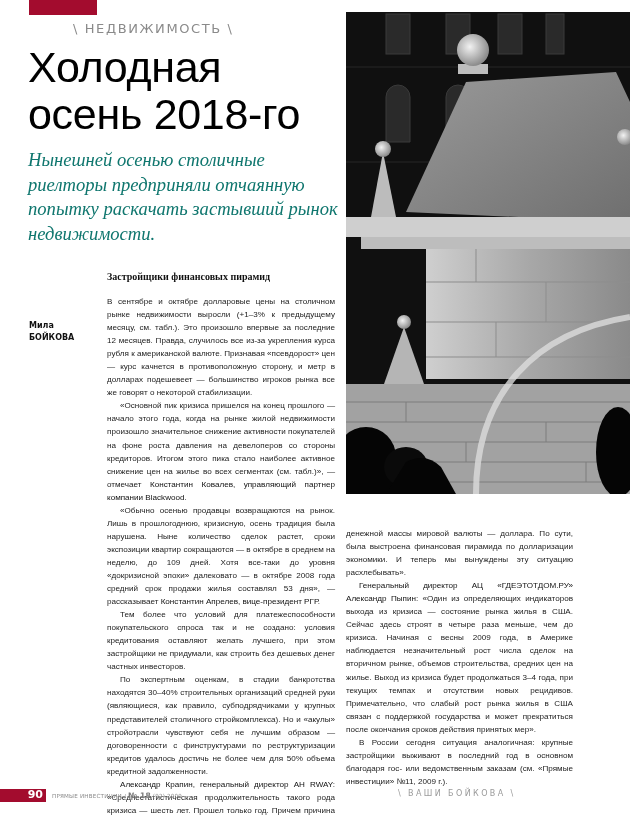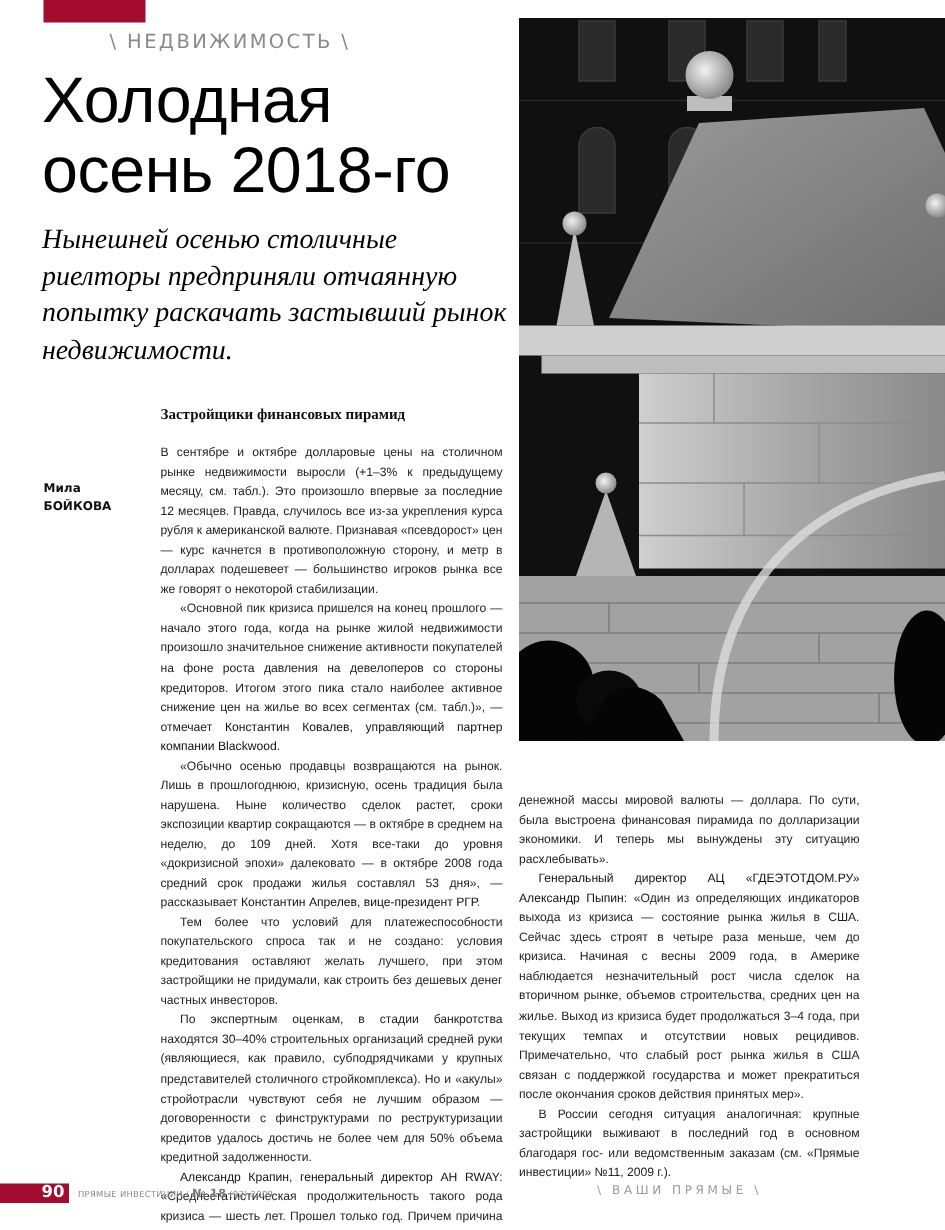--- a/index.html
+++ b/index.html
@@ -2,21 +2,21 @@
 <html><head>
 <meta charset="utf-8">
 <style>
   * { margin: 0; padding: 0; box-sizing: border-box; }
   html, body { width: 630px; height: 820px; background: #ffffff; overflow: hidden; }
   body { position: relative; font-family: "Liberation Sans", sans-serif; color: #1a1a1a; }
 
   .top-red { position: absolute; left: 29px; top: 0; width: 68px; height: 15px; background: #a30c2e; }
   .rubric { position: absolute; left: 29px; top: 21px; font-size: 13px; font-weight: normal; letter-spacing: 1.6px; color: #8a8a8a; font-family: "DejaVu Sans", sans-serif; margin-left: 44px; }
   .title { position: absolute; left: 28px; top: 44px; width: 320px; font-family: "Liberation Sans", sans-serif; font-size: 43px; line-height: 47px; font-weight: normal; color: #000; letter-spacing: -0.3px; }
-  .lead { position: absolute; left: 28px; top: 148px; width: 310px; font-family: "Liberation Serif", serif; font-style: italic; font-size: 18.6px; line-height: 24.5px; color: #000000; }
+  .lead { position: absolute; left: 28px; top: 148px; width: 310px; font-family: "Liberation Serif", serif; font-style: italic; font-size: 18.6px; line-height: 24.5px; color: #0f766e; }
 
   .author { position: absolute; left: 29px; top: 276px; font-size: 8px; line-height: 12px; font-weight: bold; color: #111; font-family: "DejaVu Sans", sans-serif; margin-top: 44px; }
   .author .first { font-weight: bold; }
 
   .col-left { position: absolute; left: 107px; top: 270px; width: 228px; }
   .col-right { position: absolute; left: 346px; top: 527px; width: 227px; }
   .subhead { font-family: Liberation Serif, serif; font-weight: bold; font-size: 10px; line-height: 13px; margin-bottom: 12px; color: #111; white-space: nowrap; }
   .para { font-family: "Liberation Sans", sans-serif; font-size: 8.1px; line-height: 13.05px; text-align: justify; color: #222; }
   .para.indent { text-indent: 13px; }
   .para b { font-weight: normal; color: #111; }
@@ -139,13 +139,13 @@
 
 <div class="col-right">
   <p class="para">денежной массы мировой валюты — доллара. По сути, была выстроена финансовая пирамида по долларизации экономики. И теперь мы вынуждены эту ситуацию расхлебывать».</p>
   <p class="para indent"><b>Генеральный директор АЦ «ГДЕЭТОТДОМ.РУ» Александр Пыпин</b><span>: «Один из определяющих индикаторов выхода из кризиса — состояние рынка жилья в США. Сейчас здесь строят в четыре раза меньше, чем до кризиса. Начиная с весны 2009 года, в Америке наблюдается незначительный рост числа сделок на вторичном рынке, объемов строительства, средних цен на жилье. Выход из кризиса будет продолжаться 3–4 года, при текущих темпах и отсутствии новых рецидивов. Примечательно, что слабый рост рынка жилья в США связан с поддержкой государства и может прекратиться после окончания сроков действия принятых мер».</span></p>
   <p class="para indent">В России сегодня ситуация аналогичная: крупные застройщики выживают в последний год в основном благодаря гос- или ведомственным заказам (см. «Прямые инвестиции» №11, 2009 г.).</p>
 </div>
 
 <div class="footer-red"></div>
 <div class="page-num">90</div>
 <div class="footer-mag"><span>ПРЯМЫЕ ИНВЕСТИЦИИ / </span><span class="issue">№ 18</span><span> (92) 2009</span></div>
-<div class="footer-section">\ ВАШИ ПРЯМЫЕ \</div>
+<div class="footer-section">\ ВАШИ БОЙКОВА \</div>
 
 </body></html>

